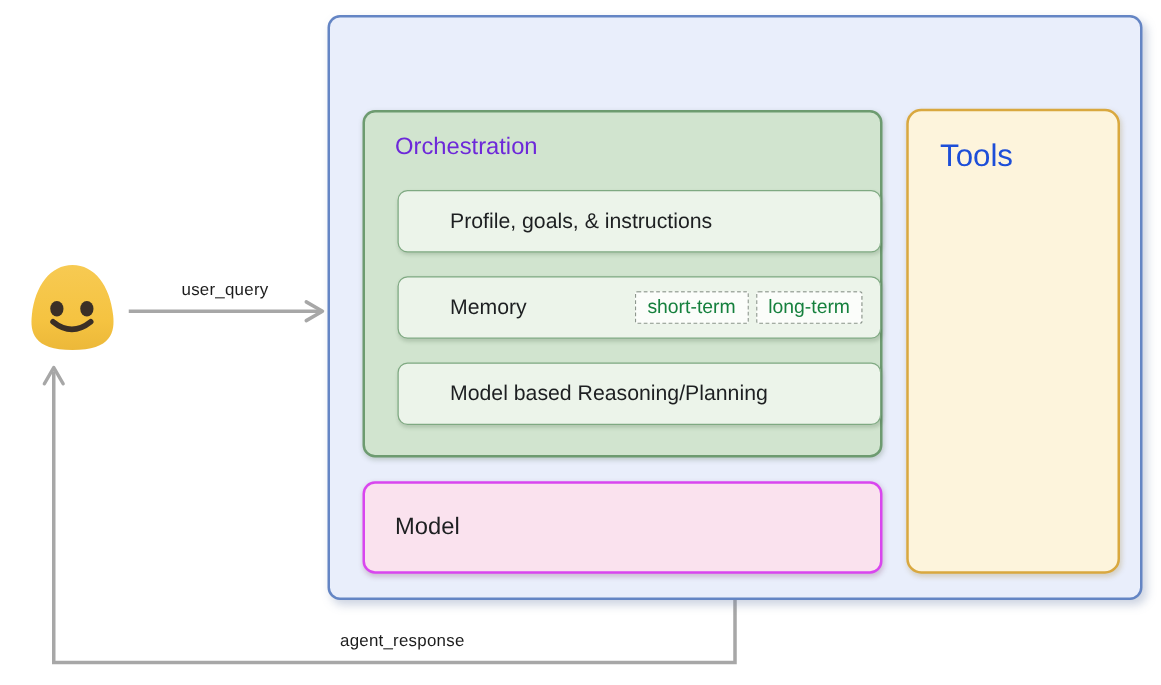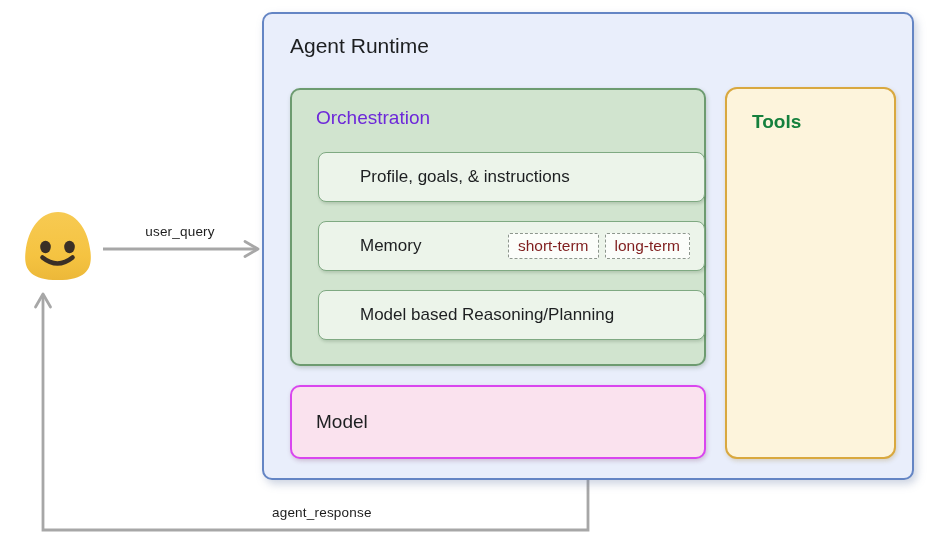--- a/index.html
+++ b/index.html
@@ -30,35 +30,35 @@
   .orch-title{position:absolute;left:24px;top:17px;font-size:19px;font-weight:500;color:#6d28d9;}
   .inner-box{position:absolute;left:26px;width:360px;height:48px;
     background:#ecf4ea;border:1.5px solid #7fa982;border-radius:8px;
     box-shadow:1px 2px 3px rgba(60,90,60,0.2);
     display:flex;align-items:center;font-size:17px;color:#1d1f21;padding-left:25px;}
   .inner-box .inner-text{margin-left:16px;}
   .inner-box.profile{top:62px;}
   .inner-box.memory{top:131px;}
   .inner-box.reasoning{top:200px;}
   .chips{margin-left:auto;margin-right:14px;display:flex;gap:6px;}
-  .chip{font-size:15.5px;color:#7f1d1d;background:#fbfdfa;border:1.5px dashed #8d968d;
+  .chip{font-size:15.5px;color:#15803d;background:#fbfdfa;border:1.5px dashed #8d968d;
     border-radius:2px;padding:3px 9px;white-space:nowrap;}
 
   
   .model-box{position:absolute;left:26px;top:371px;width:412px;height:70px;
     background:#fae2ee;border:2px solid #d946ef;border-radius:10px;
     box-shadow:1px 2px 4px rgba(120,50,100,0.25);
     display:flex;align-items:center;}
   .model-title{margin-left:24px;font-size:19px;font-weight:500;color:#1d1f21;}
 
   
   .tools-box{position:absolute;left:461px;top:73px;width:167px;height:368px;
     background:#fdf4dc;border:2px solid #d9a83f;border-radius:12px;
     box-shadow:1px 2px 4px rgba(150,120,40,0.25);}
-  .tools-title{position:absolute;left:25px;top:22px;font-size:19px;font-weight:700;color:#15803d;}
+  .tools-title{position:absolute;left:25px;top:22px;font-size:25px;font-weight:400;color:#1d4ed8;}
 </style>
 </head>
 <body>
 
 <div class="canvas">
 
   <svg class="arrows" viewBox="0 0 929 548">
 
     <line x1="103" y1="249" x2="256" y2="249" stroke="#a7a7a7" stroke-width="2.8"></line>
     <polyline points="245,241.5 258,249 245,256.5" fill="none" stroke="#a7a7a7" stroke-width="2.8" stroke-linecap="round" stroke-linejoin="round"></polyline>
@@ -80,21 +80,20 @@
         </linearGradient>
       </defs>
       <path d="M 39 4 C 21.5 4 9 20.5 6.5 44 C 5 57.5 7.5 72 39 72 C 70.5 72 73 57.5 71.5 44 C 69 20.5 56.5 4 39 4 Z" fill="url(#blobGrad)"></path>
       <ellipse cx="26.5" cy="39" rx="5.3" ry="6.2" fill="#3a2f26"></ellipse>
       <ellipse cx="50.5" cy="39" rx="5.3" ry="6.2" fill="#3a2f26"></ellipse>
       <path d="M 23.5 49.5 Q 38.5 61.5 53.5 49.5" fill="none" stroke="#3a2f26" stroke-width="4.6" stroke-linecap="round"></path>
     </svg>
   </div>
 
   <div class="runtime-box">
-    <div class="runtime-title">Agent Runtime</div>
 
     <div class="orchestration-box">
       <div class="orch-title">Orchestration</div>
 
       <div class="inner-box profile">
         <span class="inner-text">Profile, goals, &amp; instructions</span>
       </div>
 
       <div class="inner-box memory">
         <span class="inner-text">Memory</span>

